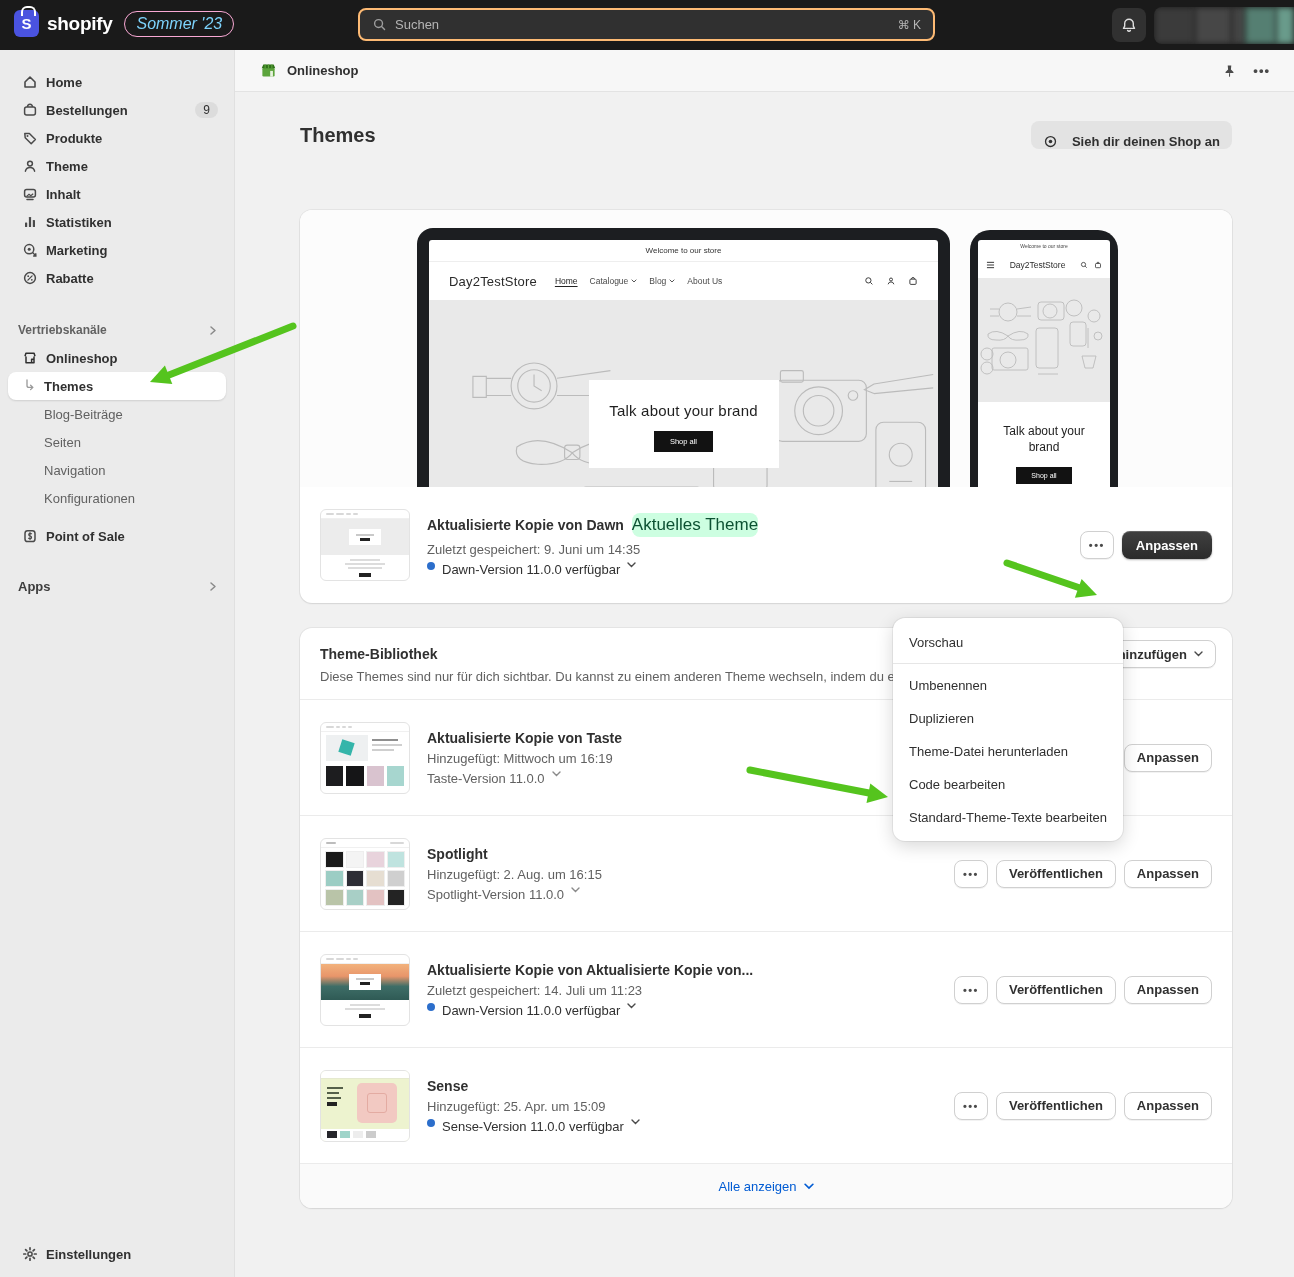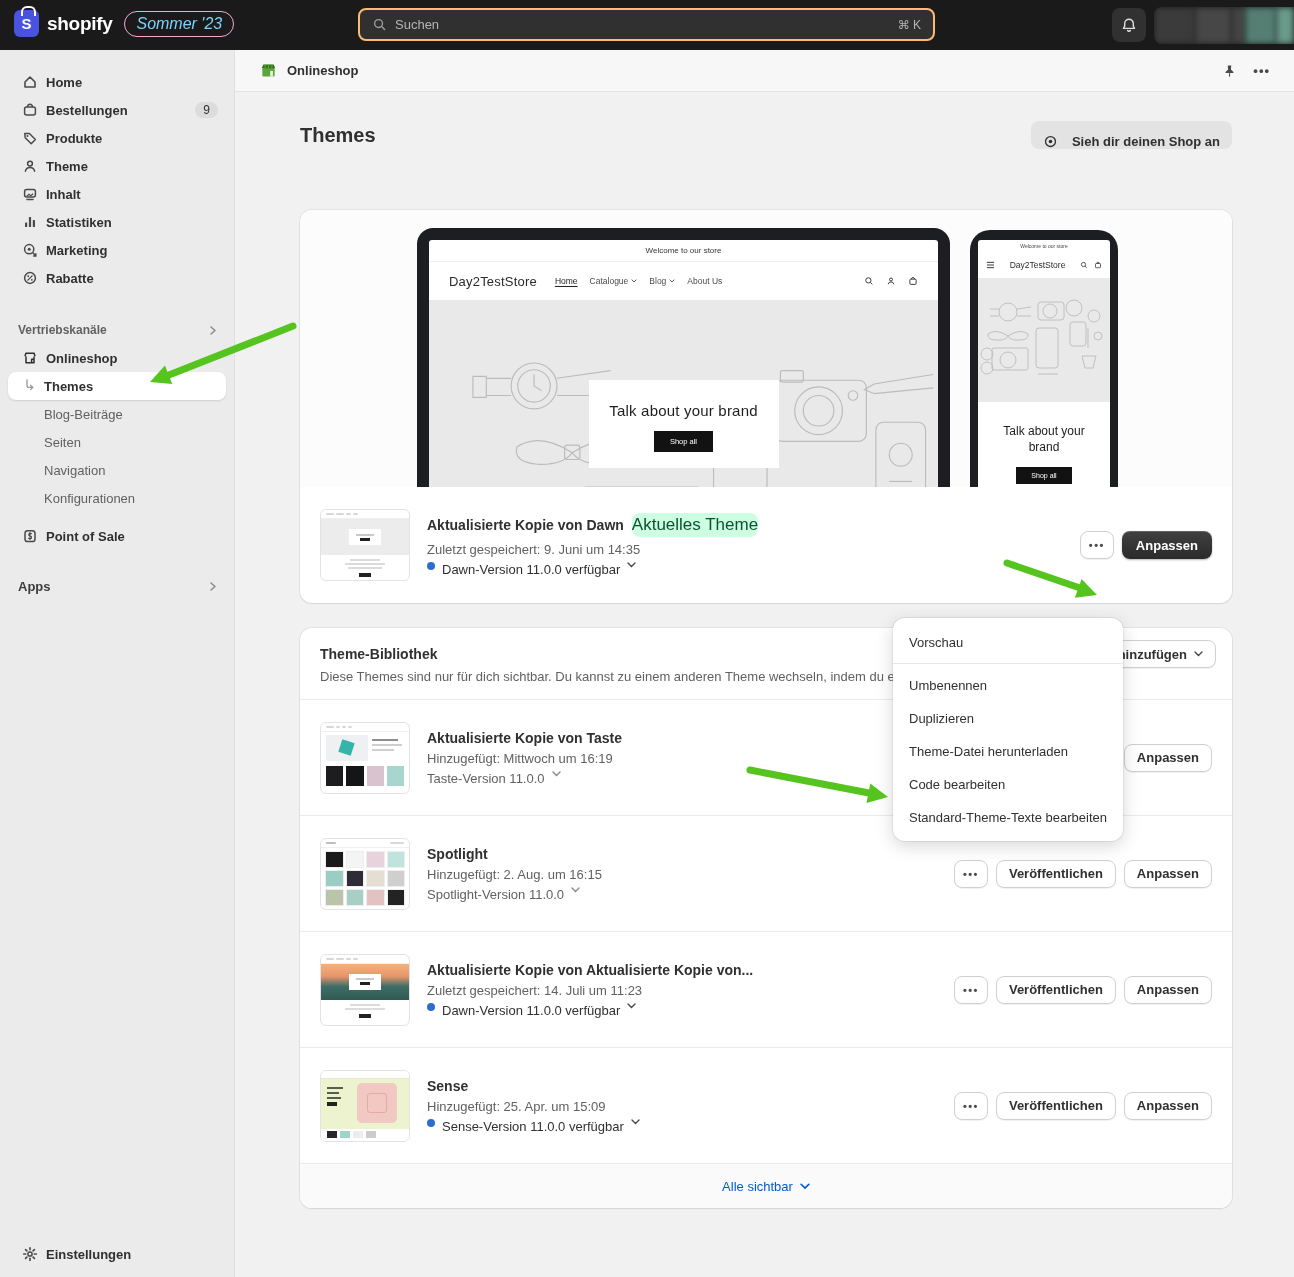--- a/index.html
+++ b/index.html
@@ -736,21 +736,21 @@
           <div class="row-actions">
             <div class="dots-btn">
                 <span>•••</span>
               </div>
             <span class="btn-white">Veröffentlichen</span>
             <span class="btn-white">Anpassen</span>
           </div>
         </div>
 
         <div class="lib-foot">
-          <span>Alle sichtbar</span>
+          <span>Alle anzeigen</span>
           <svg width="10" height="7" viewBox="0 0 9 6">
               <path d="M1 1 L4.5 4.5 L8 1" fill="none" stroke="#005bd3" stroke-width="1.5" stroke-linecap="round"></path>
             </svg>
         </div>
       </section>
     </div>
   </main>
 
   <div class="ctx-menu">
     <div class="ctx-item first">Vorschau</div>

